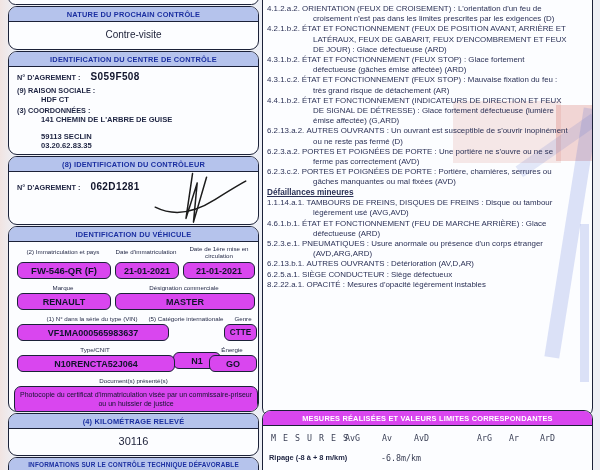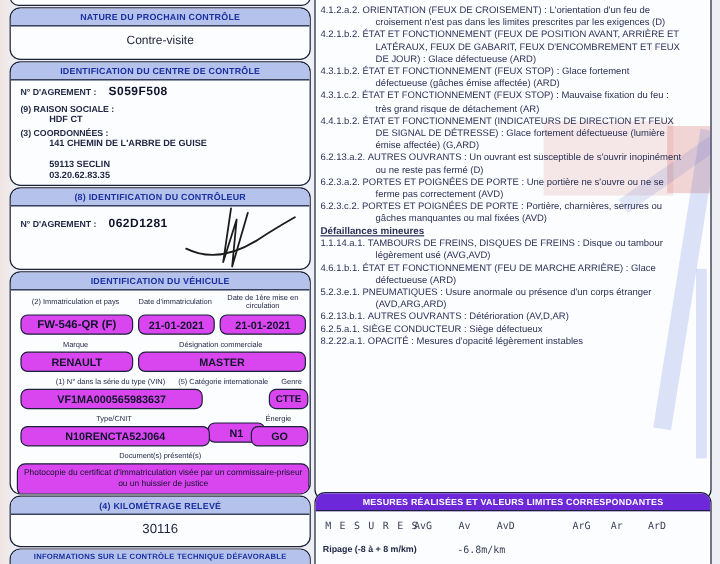--- a/index.html
+++ b/index.html
@@ -11,21 +11,21 @@
   }
   .box{
     position:absolute;background:#fcfdff;
     border:1.4px solid #1b2138;border-radius:9px;overflow:hidden;
   }
   .bar{
     background:#b5c3ec;border-bottom:1.3px solid #1b2138;color:#1b2fa0;
     font-weight:bold;font-size:7.4px;text-align:center;
     padding:3px 0 2px;letter-spacing:.2px;
   }
-  .bar.dark{background:#6d28d9;color:#ffffff;border-bottom:1.3px solid #1b2138;}
+  .bar.dark{background:#d946ef;color:#ffffff;border-bottom:1.3px solid #1b2138;}
   .lbl{font-weight:bold;font-size:7.3px;color:#1e2442;}
   .bigval{font-weight:bold;font-size:10px;color:#10142b;letter-spacing:.4px;}
   .indent{margin-left:24px;font-weight:bold;font-size:7.6px;color:#1e2442;}
   
   .vlabel{position:absolute;font-size:6.2px;line-height:7px;color:#1e2442;text-align:center;}
   .vval{
     position:absolute;background:#d946ef;border:1.2px solid #1b2138;border-radius:6px;
     font-weight:bold;font-size:9px;color:#10142b;text-align:center;
     display:flex;align-items:center;justify-content:center;
   }

